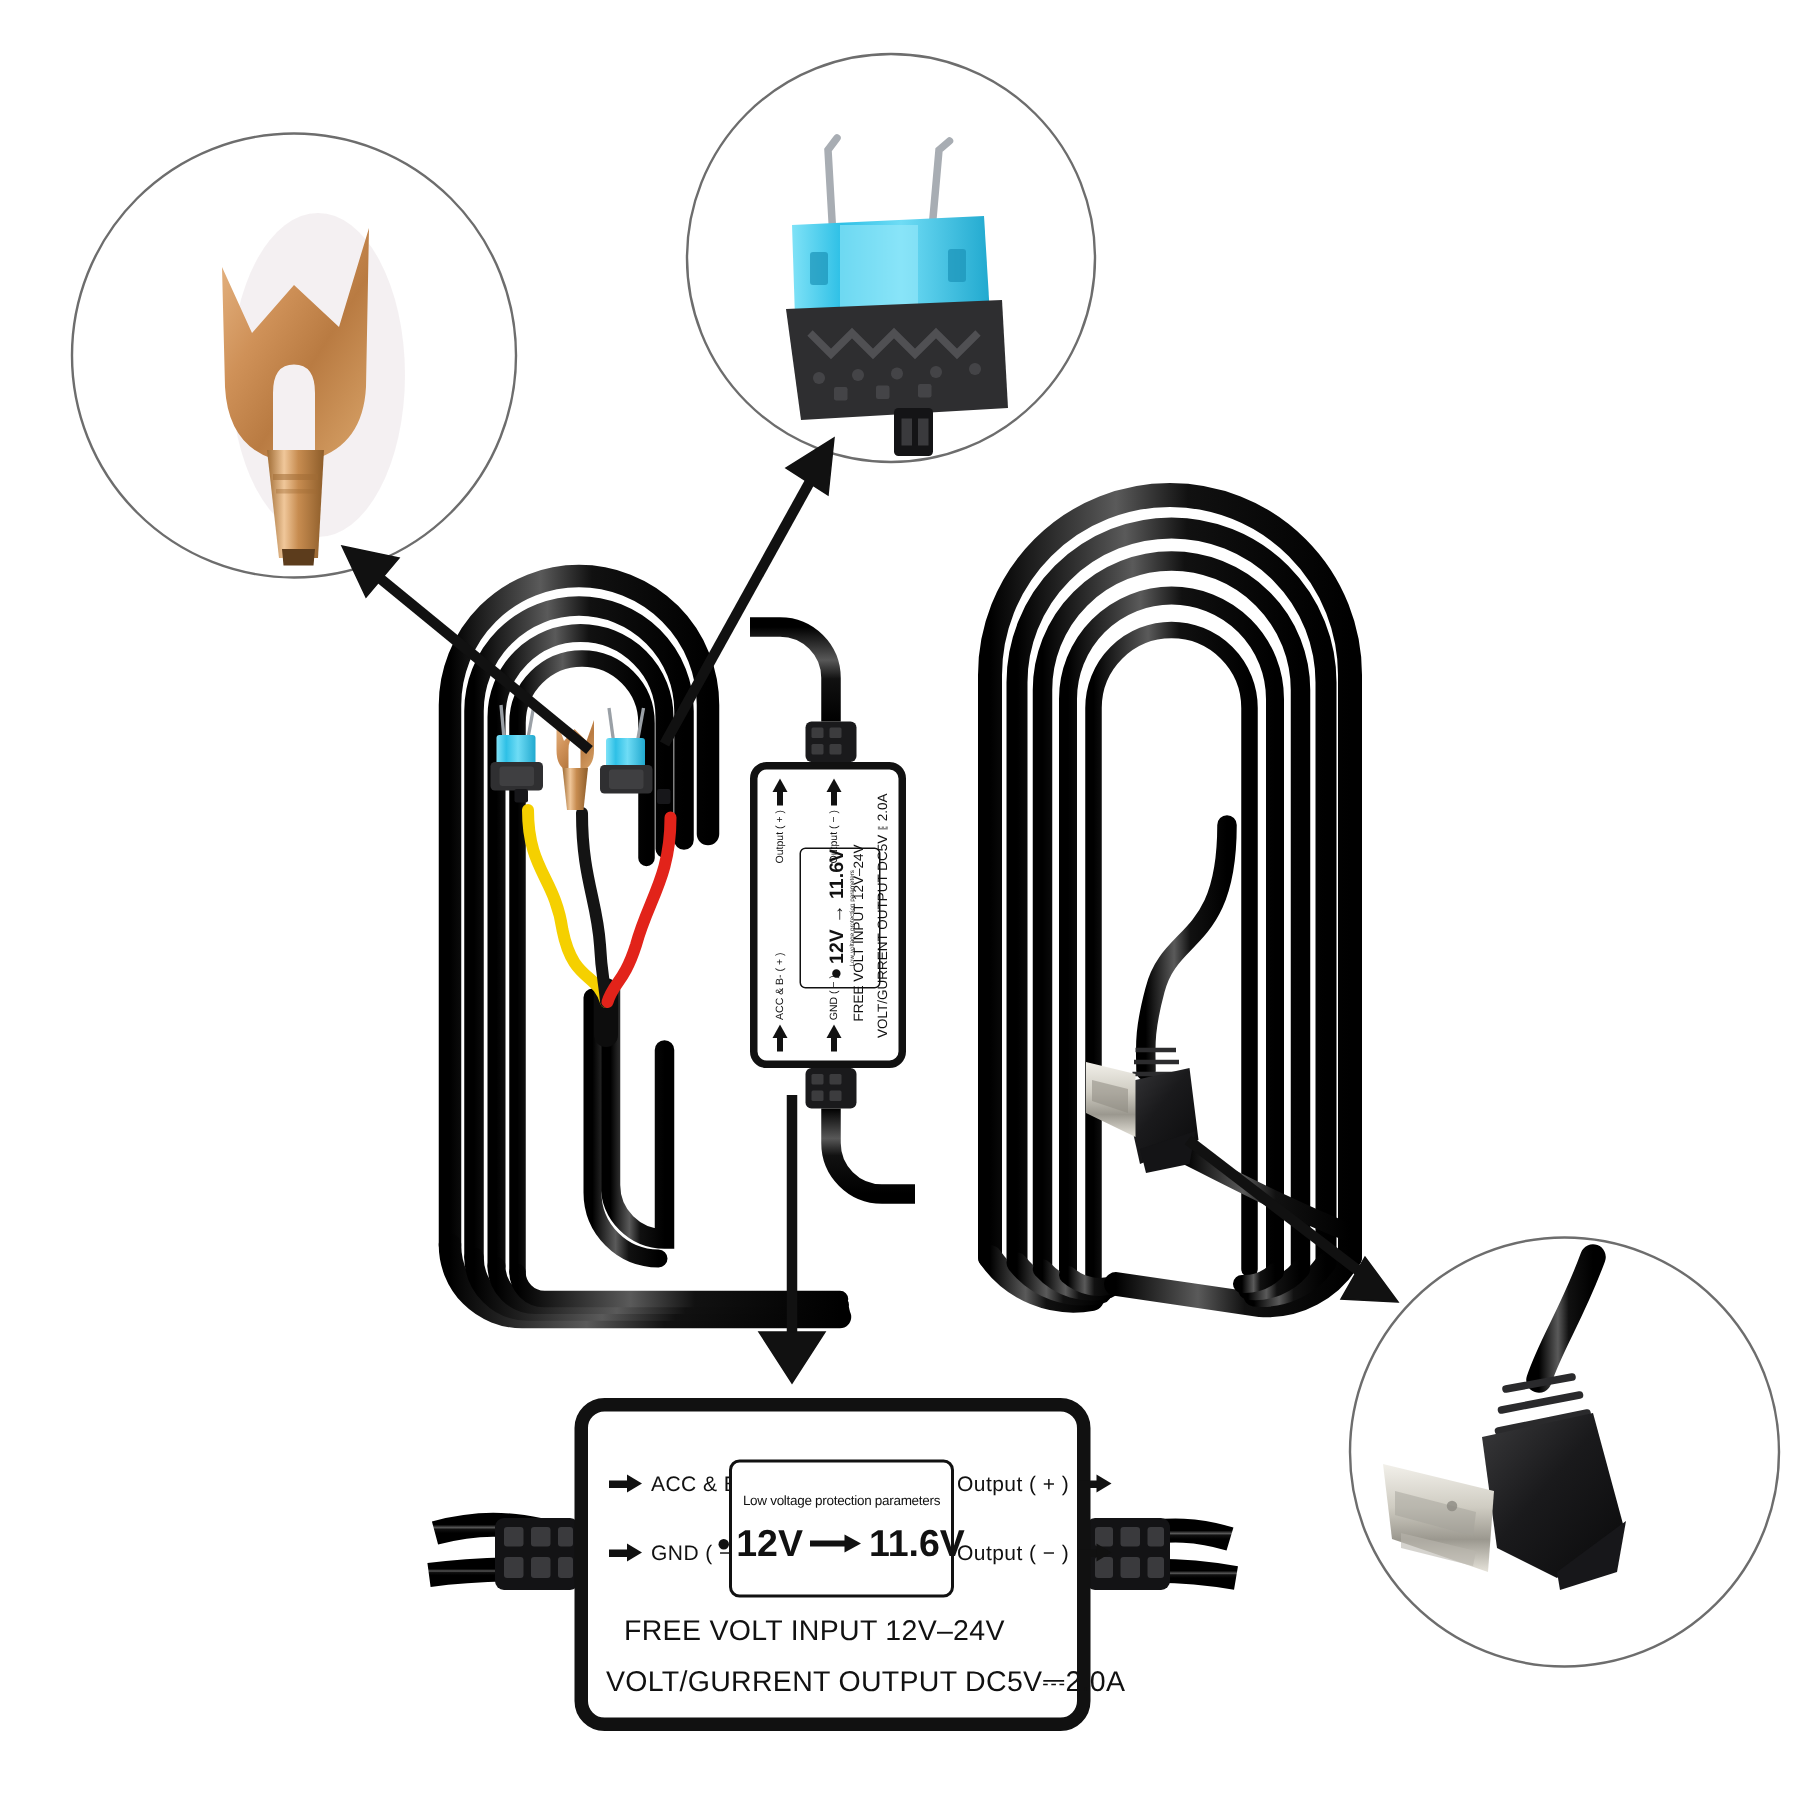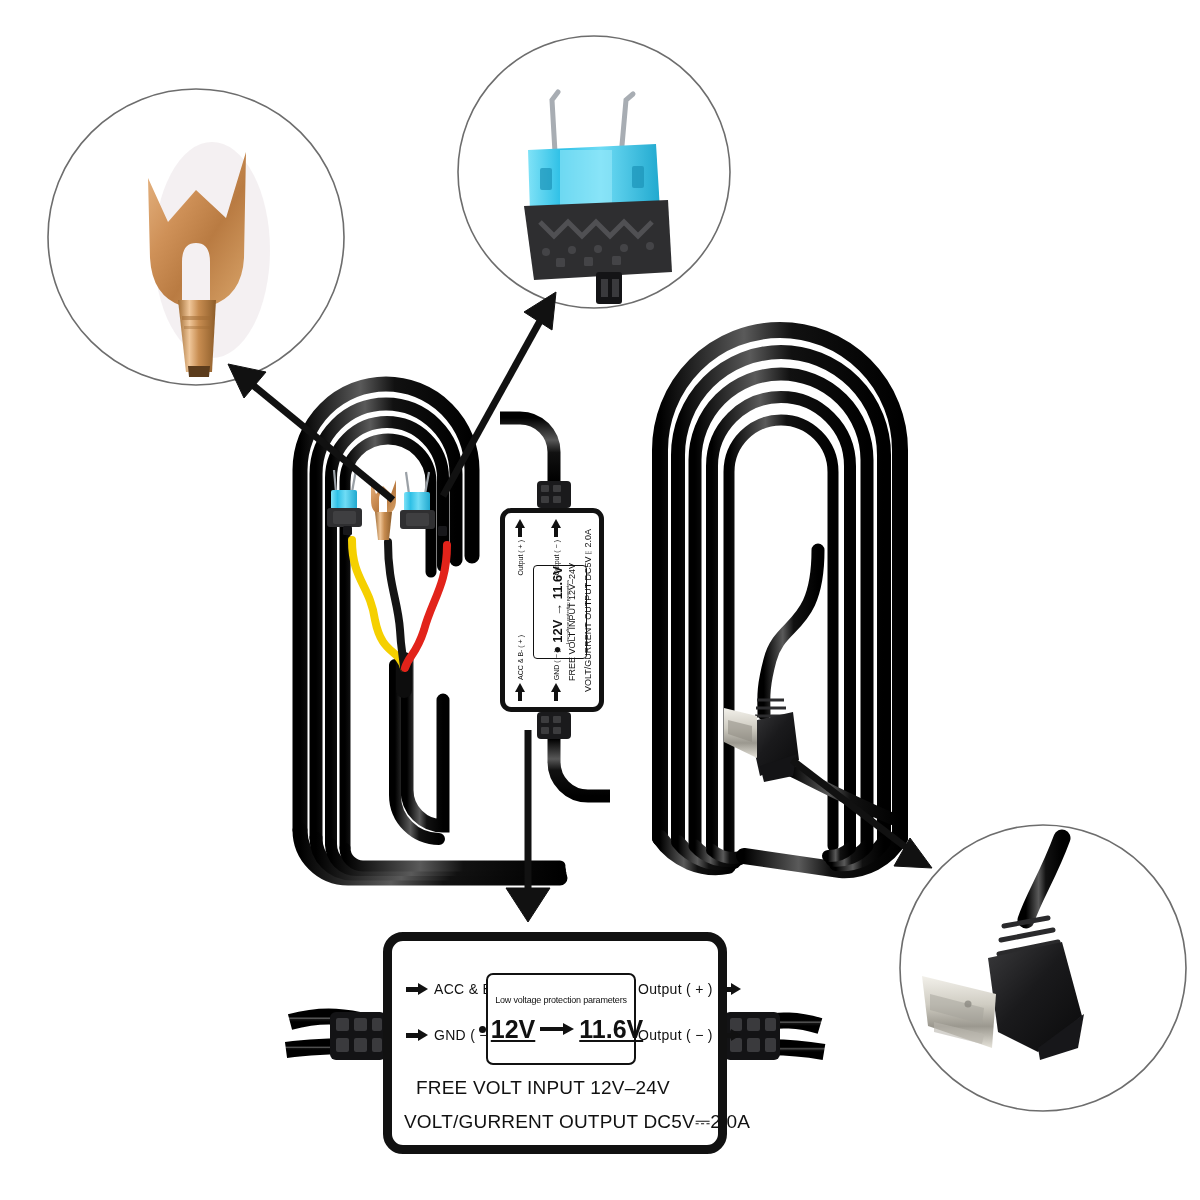--- a/index.html
+++ b/index.html
@@ -19,21 +19,21 @@
   .row{position:absolute;display:flex;align-items:center;gap:6px;}
   .arrow-r{width:22px;height:12px;position:relative;flex:none;}
   .arrow-r:before{content:"";position:absolute;left:0;top:4px;width:13px;height:5px;background:#111;}
   .arrow-r:after{content:"";position:absolute;right:0;top:0;width:0;height:0;
      border-top:6px solid transparent;border-bottom:6px solid transparent;border-left:10px solid #111;}
   .pin-text{font-size:14px;letter-spacing:.3px;white-space:nowrap;}
   #lvp-box{position:absolute;left:94px;top:32px;width:146px;height:88px;
      border:2px solid #111;border-radius:7px;background:#fff;
      display:flex;flex-direction:column;align-items:center;justify-content:center;}
   #lvp-title{font-size:9px;letter-spacing:-.2px;white-space:nowrap;margin-bottom:10px;}
-  #lvp-val{font-size:25px;font-weight:600;display:flex;align-items:center;gap:5px;white-space:nowrap;text-decoration:underline;}
+  #lvp-val{font-size:25px;font-weight:600;display:flex;align-items:center;gap:5px;white-space:nowrap;}
   .dot{width:7px;height:7px;background:#111;border-radius:50%;display:inline-block;}
   .lvp-arrow{width:34px;height:10px;position:relative;display:inline-block;}
   .lvp-arrow:before{content:"";position:absolute;left:0;top:3px;width:24px;height:4px;background:#111;}
   .lvp-arrow:after{content:"";position:absolute;right:0;top:-1px;width:0;height:0;
      border-top:6px solid transparent;border-bottom:6px solid transparent;border-left:11px solid #111;}
   .spec{position:absolute;font-size:19px;letter-spacing:.2px;white-space:nowrap;}
 
   
   #inline-box{
     position:absolute;left:500px;top:508px;width:104px;height:204px;

